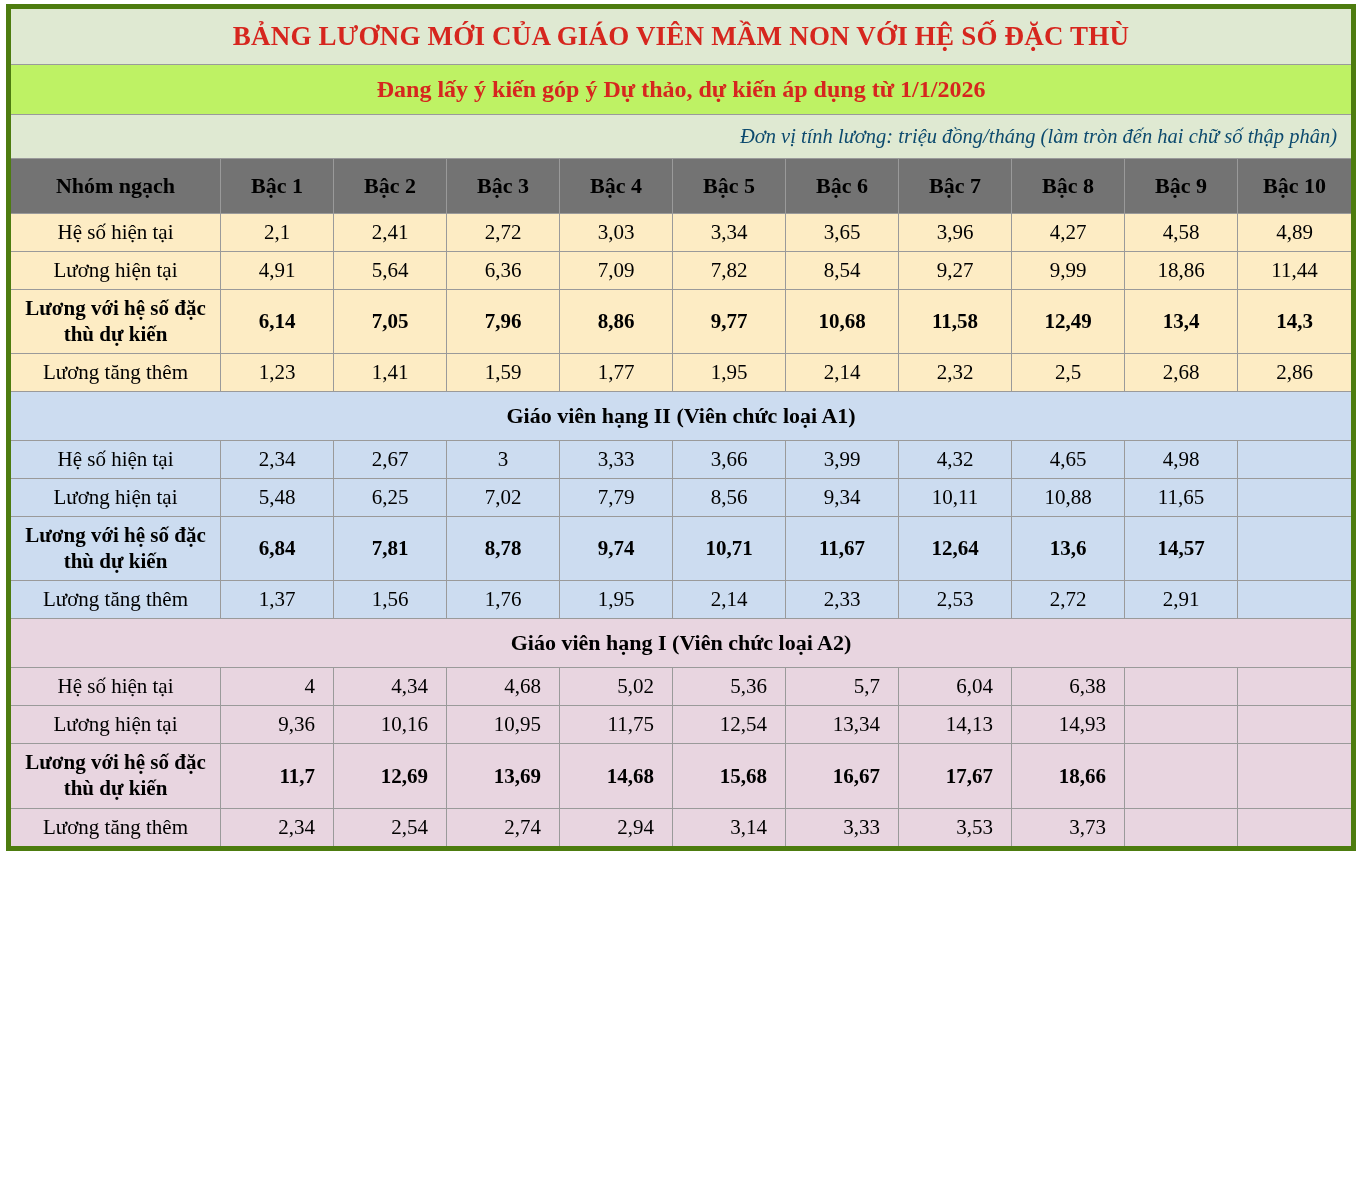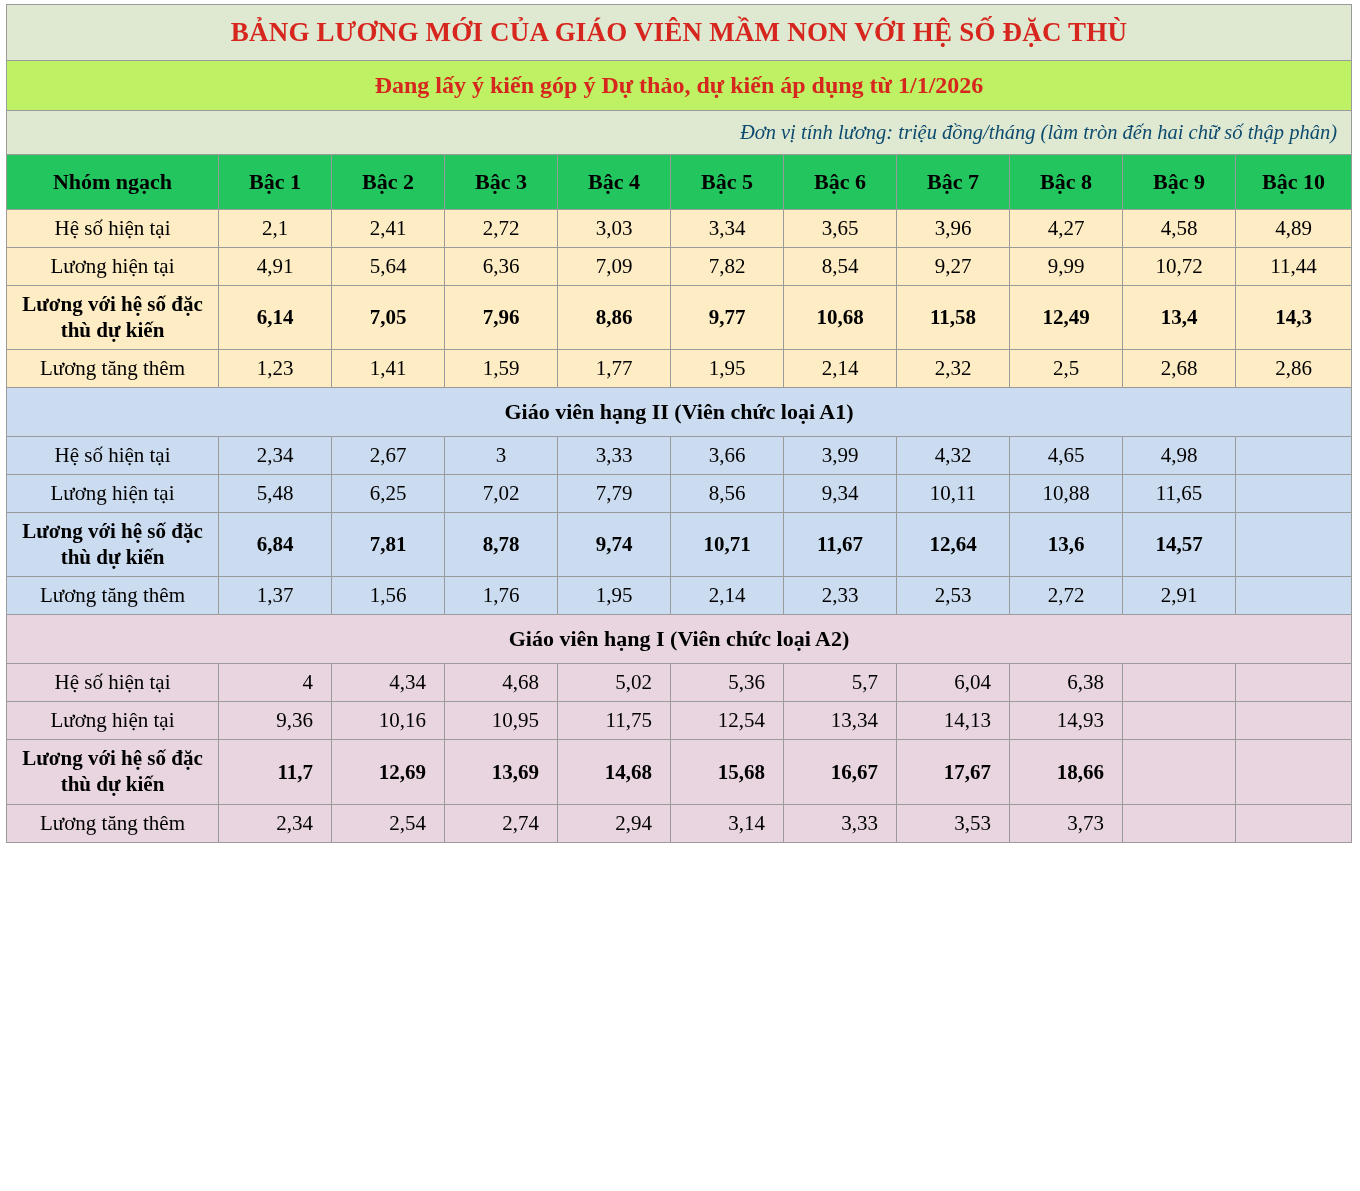--- a/index.html
+++ b/index.html
@@ -14,21 +14,21 @@
   }
   #salary-table-wrap {
     width: 1360px;
     box-sizing: border-box;
     padding: 4px 6px 6px 6px;
   }
   table.salary {
     border-collapse: collapse;
     table-layout: fixed;
     width: 1100px;
-    border: 1px solid #4d7c0f;
+    border: 5px solid #4d7c0f;
   }
   table.salary td, table.salary th {
     border: 1px solid #9a9a9a;
     padding: 6px 10px;
     font-size: 21px;
     vertical-align: middle;
   }
   
   col.c-name   { width: 212px; }
   col.c-bac    { width: 113px; }
@@ -55,21 +55,21 @@
   tr.unit-row td {
     background: #dfe9d2;
     text-align: right;
     font-style: italic;
     font-size: 20.5px;
     padding: 10px 14px 10px 8px;
     color: #0c4a6e;
   }
   
   tr.head-row th {
-    background: #22c55e;
+    background: #737373;
     text-align: center;
     font-weight: bold;
     font-size: 22px;
     padding: 14px 4px;
     margin-left: 7px;
   }
   
   tr.group-row td {
     text-align: center;
     font-weight: bold;
@@ -158,21 +158,21 @@
         <tr class="band-a0">
           <td class="rowlabel band-a0">Lương hiện tại</td>
           <td class="val band-a0">4,91</td>
           <td class="val band-a0">5,64</td>
           <td class="val band-a0">6,36</td>
           <td class="val band-a0">7,09</td>
           <td class="val band-a0">7,82</td>
           <td class="val band-a0">8,54</td>
           <td class="val band-a0">9,27</td>
           <td class="val band-a0">9,99</td>
-          <td class="val band-a0">10,72</td>
+          <td class="val band-a0">18,86</td>
           <td class="val band-a0">11,44</td>
         </tr>
         <tr class="band-a0 hl">
           <td class="rowlabel band-a0 bold">Lương với hệ số đặc thù dự kiến</td>
           <td class="val band-a0">6,14</td>
           <td class="val band-a0">7,05</td>
           <td class="val band-a0">7,96</td>
           <td class="val band-a0">8,86</td>
           <td class="val band-a0">9,77</td>
           <td class="val band-a0">10,68</td>

